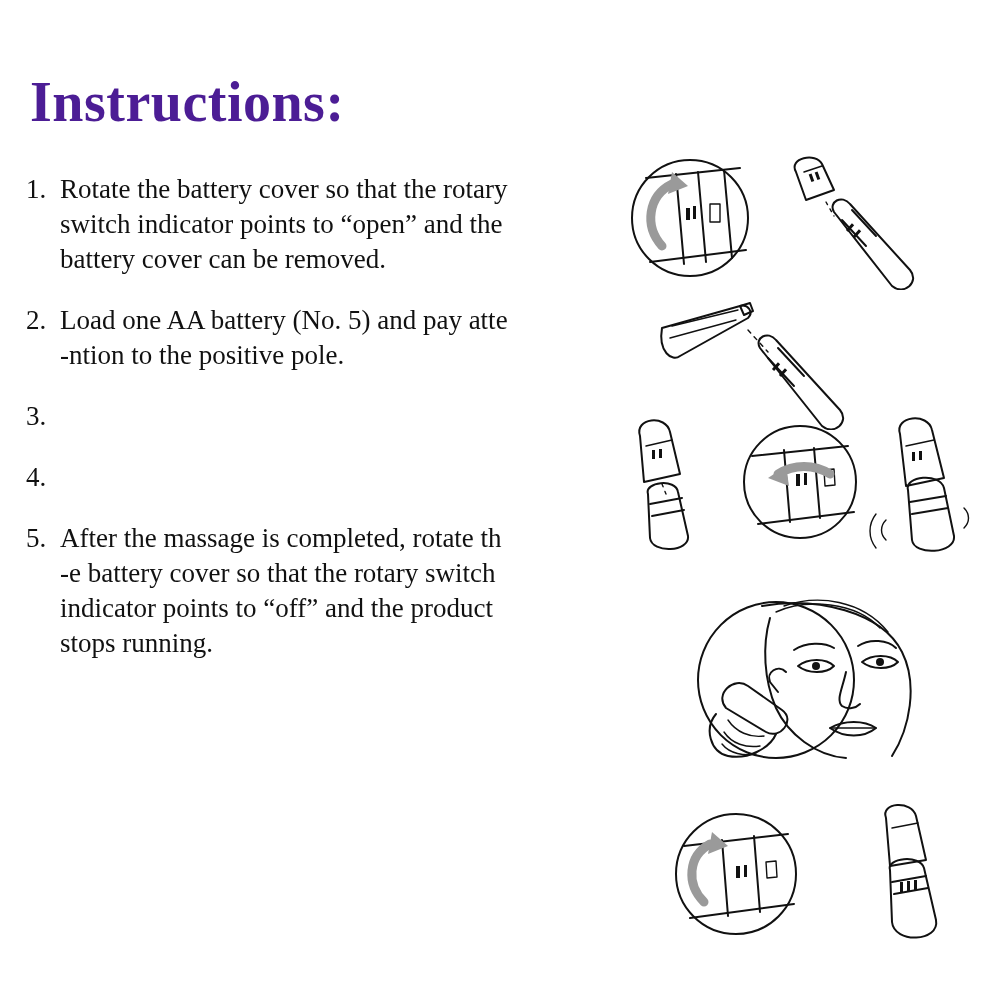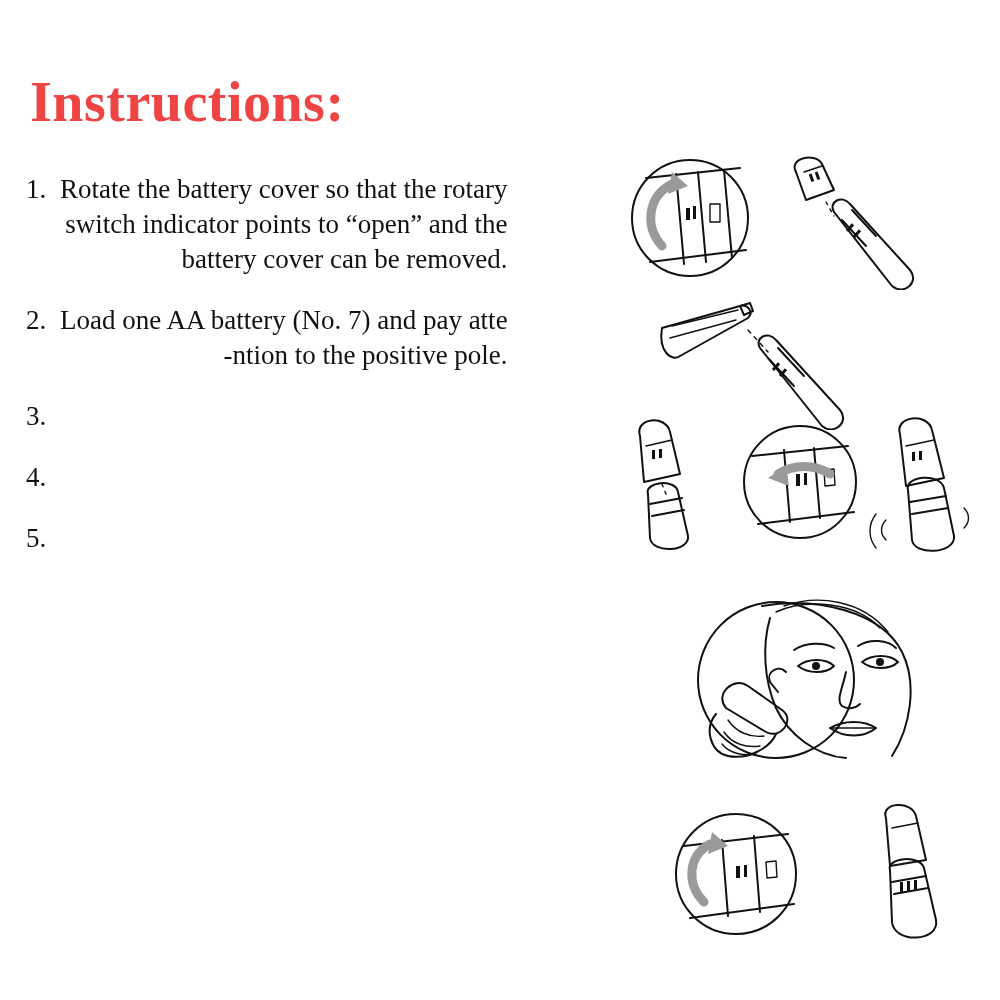--- a/index.html
+++ b/index.html
@@ -21,21 +21,21 @@
     background: #ffffff;
   }
   .title {
     position: absolute;
     left: 30px;
     top: 70px;
     font-size: 56px;
     font-weight: 700;
     letter-spacing: 0.5px;
     font-family: "Liberation Serif", serif;
-    color: #ef4444;
+    color: #4c1d95;
   }
   .steps {
     position: absolute;
     left: 26px;
     top: 172px;
     width: 600px;
   }
   .step {
     display: flex;
     align-items: flex-start;
@@ -46,21 +46,20 @@
     flex: 0 0 34px;
     font-size: 27px;
     line-height: 35px;
     text-align: left;
   }
   .step-text {
     font-size: 27px;
     line-height: 35px;
     white-space: pre-line;
     text-indent: 0;
-    text-align: right;
   }
   .figures {
     position: absolute;
     left: 628px;
     top: 150px;
     width: 360px;
     height: 810px;
   }
   .fig {
     position: absolute;
@@ -95,34 +94,38 @@
 
     <div class="step">
       <div class="step-num">1.</div>
       <div class="step-text">Rotate the battery cover so that the rotary
 switch indicator points to “open” and the
 battery cover can be removed.</div>
     </div>
 
     <div class="step">
       <div class="step-num">2.</div>
-      <div class="step-text">Load one AA battery (No. 7) and pay atte
+      <div class="step-text">Load one AA battery (No. 5) and pay atte
 -ntion to the positive pole.</div>
     </div>
 
     <div class="step">
       <div class="step-num">3.</div>
     </div>
 
     <div class="step">
       <div class="step-num">4.</div>
     </div>
 
     <div class="step">
       <div class="step-num">5.</div>
+      <div class="step-text">After the massage is completed, rotate th
+-e battery cover so that the rotary switch
+indicator points to “off” and the product
+stops running.</div>
     </div>
 
   </div>
 
   <div class="figures">
 
     <div class="fig" style="left:0px; top:0px;">
       <svg width="360" height="140" viewBox="0 0 360 140">
 
         <circle class="stroke" cx="62" cy="68" r="58"></circle>

